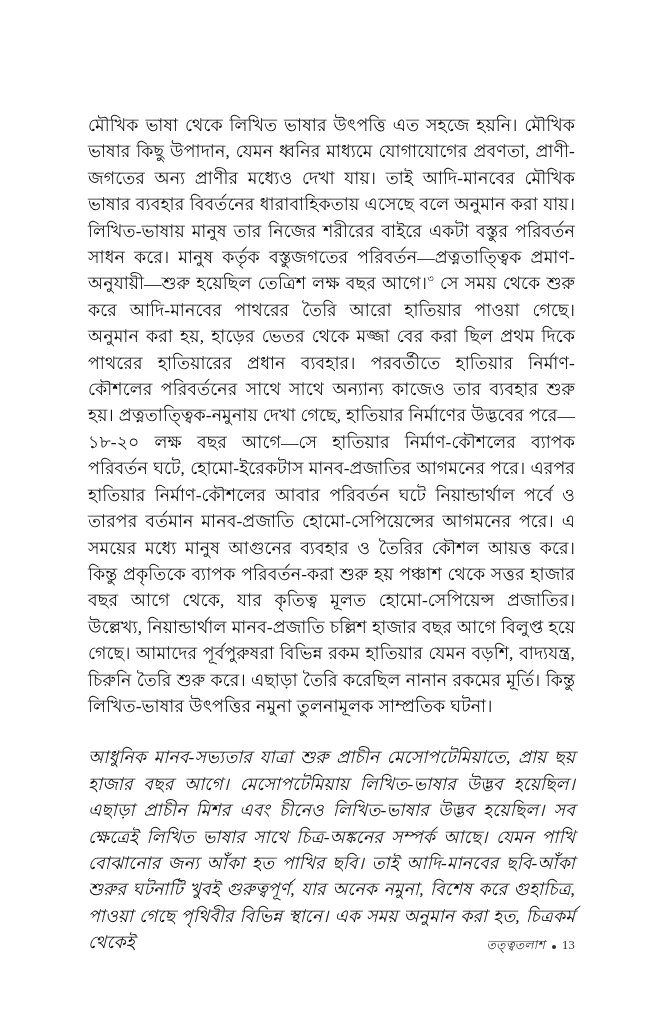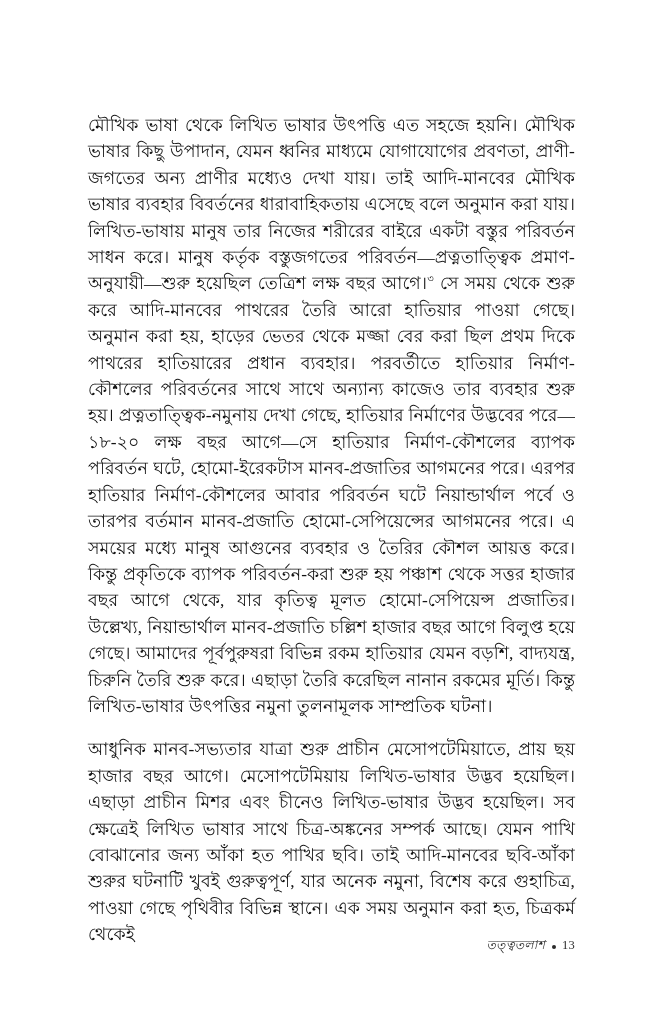--- a/index.html
+++ b/index.html
@@ -41,21 +41,22 @@
     text-justify: inter-word;
     font-size: 17.4px;
     line-height: 26.4px;
     color: #121212;
     letter-spacing: 0.1px;
     word-spacing: 0.5px;
     -webkit-font-smoothing: antialiased;
   }
 
   .para + .para {
-    margin-top: 17px;
+    margin-top: 25px;
+    font-style: italic;
   }
 
   .footnote-ref {
     font-size: 10px;
     vertical-align: super;
     line-height: 0;
   }
 
   .footer {
     position: absolute;

